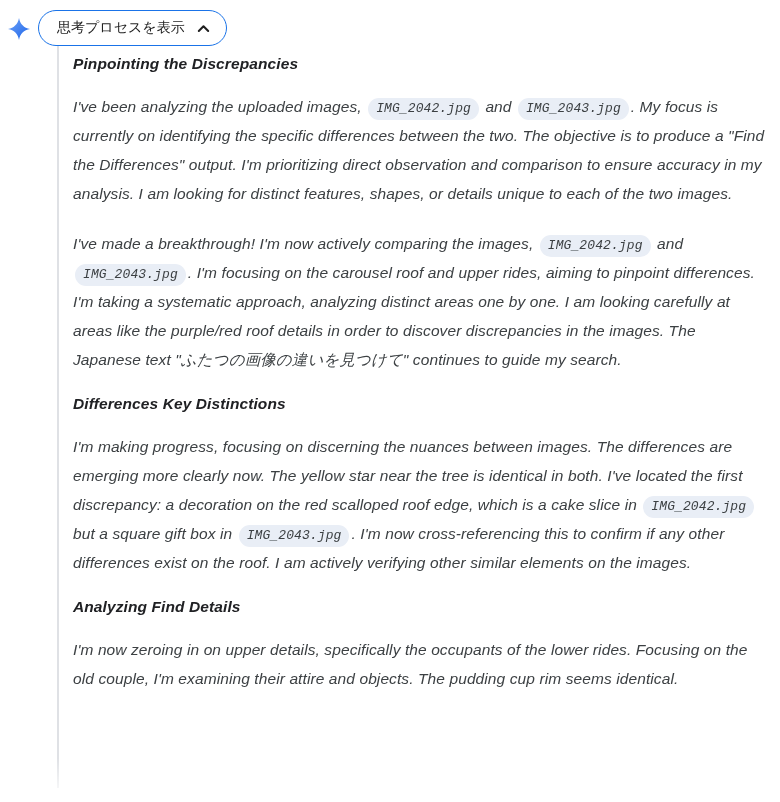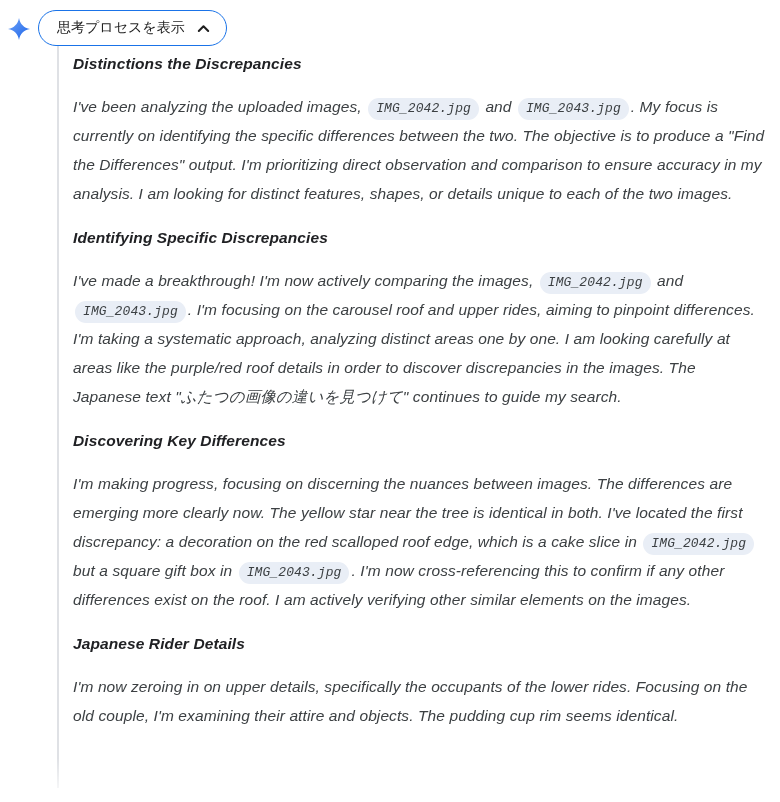--- a/index.html
+++ b/index.html
@@ -85,24 +85,23 @@
     <span class="chev">
       <svg width="13" height="9" viewBox="0 0 13 9" aria-hidden="true">
         <path d="M1.8 7 L6.5 2.2 L11.2 7" stroke="#1f1f1f" stroke-width="2" fill="none" stroke-linecap="round" stroke-linejoin="round"></path>
       </svg>
     </span>
   </button>
 
   <div class="vline"></div>
 
   <div class="content" id="sections">
-      <h3 class="sec-heading">Distinctions the Discrepancies</h3>
+      <h3 class="sec-heading">Pinpointing the Discrepancies</h3>
       <p class="sec-para"><span>I've been analyzing the uploaded images, </span><code class="chip">IMG_2042.jpg</code><span> and </span><code class="chip">IMG_2043.jpg</code><span>. My focus is currently on identifying the specific differences between the two. The objective is to produce a "Find the Differences" output. I'm prioritizing direct observation and comparison to ensure accuracy in my analysis. I am looking for distinct features, shapes, or details unique to each of the two images.</span></p>
-      <h3 class="sec-heading">Identifying Specific Discrepancies</h3>
       <p class="sec-para"><span>I've made a breakthrough! I'm now actively comparing the images, </span><code class="chip">IMG_2042.jpg</code><span> and </span><code class="chip">IMG_2043.jpg</code><span>. I'm focusing on the carousel roof and upper rides, aiming to pinpoint differences. I'm taking a systematic approach, analyzing distinct areas one by one. I am looking carefully at areas like the purple/red roof details in order to discover discrepancies in the images. The Japanese text "ふたつの画像の違いを見つけて" continues to guide my search.</span></p>
-      <h3 class="sec-heading">Discovering Key Differences</h3>
+      <h3 class="sec-heading">Differences Key Distinctions</h3>
       <p class="sec-para"><span>I'm making progress, focusing on discerning the nuances between images. The differences are emerging more clearly now. The yellow star near the tree is identical in both. I've located the first discrepancy: a decoration on the red scalloped roof edge, which is a cake slice in </span><code class="chip">IMG_2042.jpg</code><span> but a square gift box in </span><code class="chip">IMG_2043.jpg</code><span>. I'm now cross-referencing this to confirm if any other differences exist on the roof. I am actively verifying other similar elements on the images.</span></p>
-      <h3 class="sec-heading">Japanese Rider Details</h3>
+      <h3 class="sec-heading">Analyzing Find Details</h3>
       <p class="sec-para"><span>I'm now zeroing in on upper details, specifically the occupants of the lower rides. Focusing on the old couple, I'm examining their attire and objects. The pudding cup rim seems identical.</span></p>
     </div>
 
   <div class="bottom-fade"></div>
 </div>
 
 </body></html>

